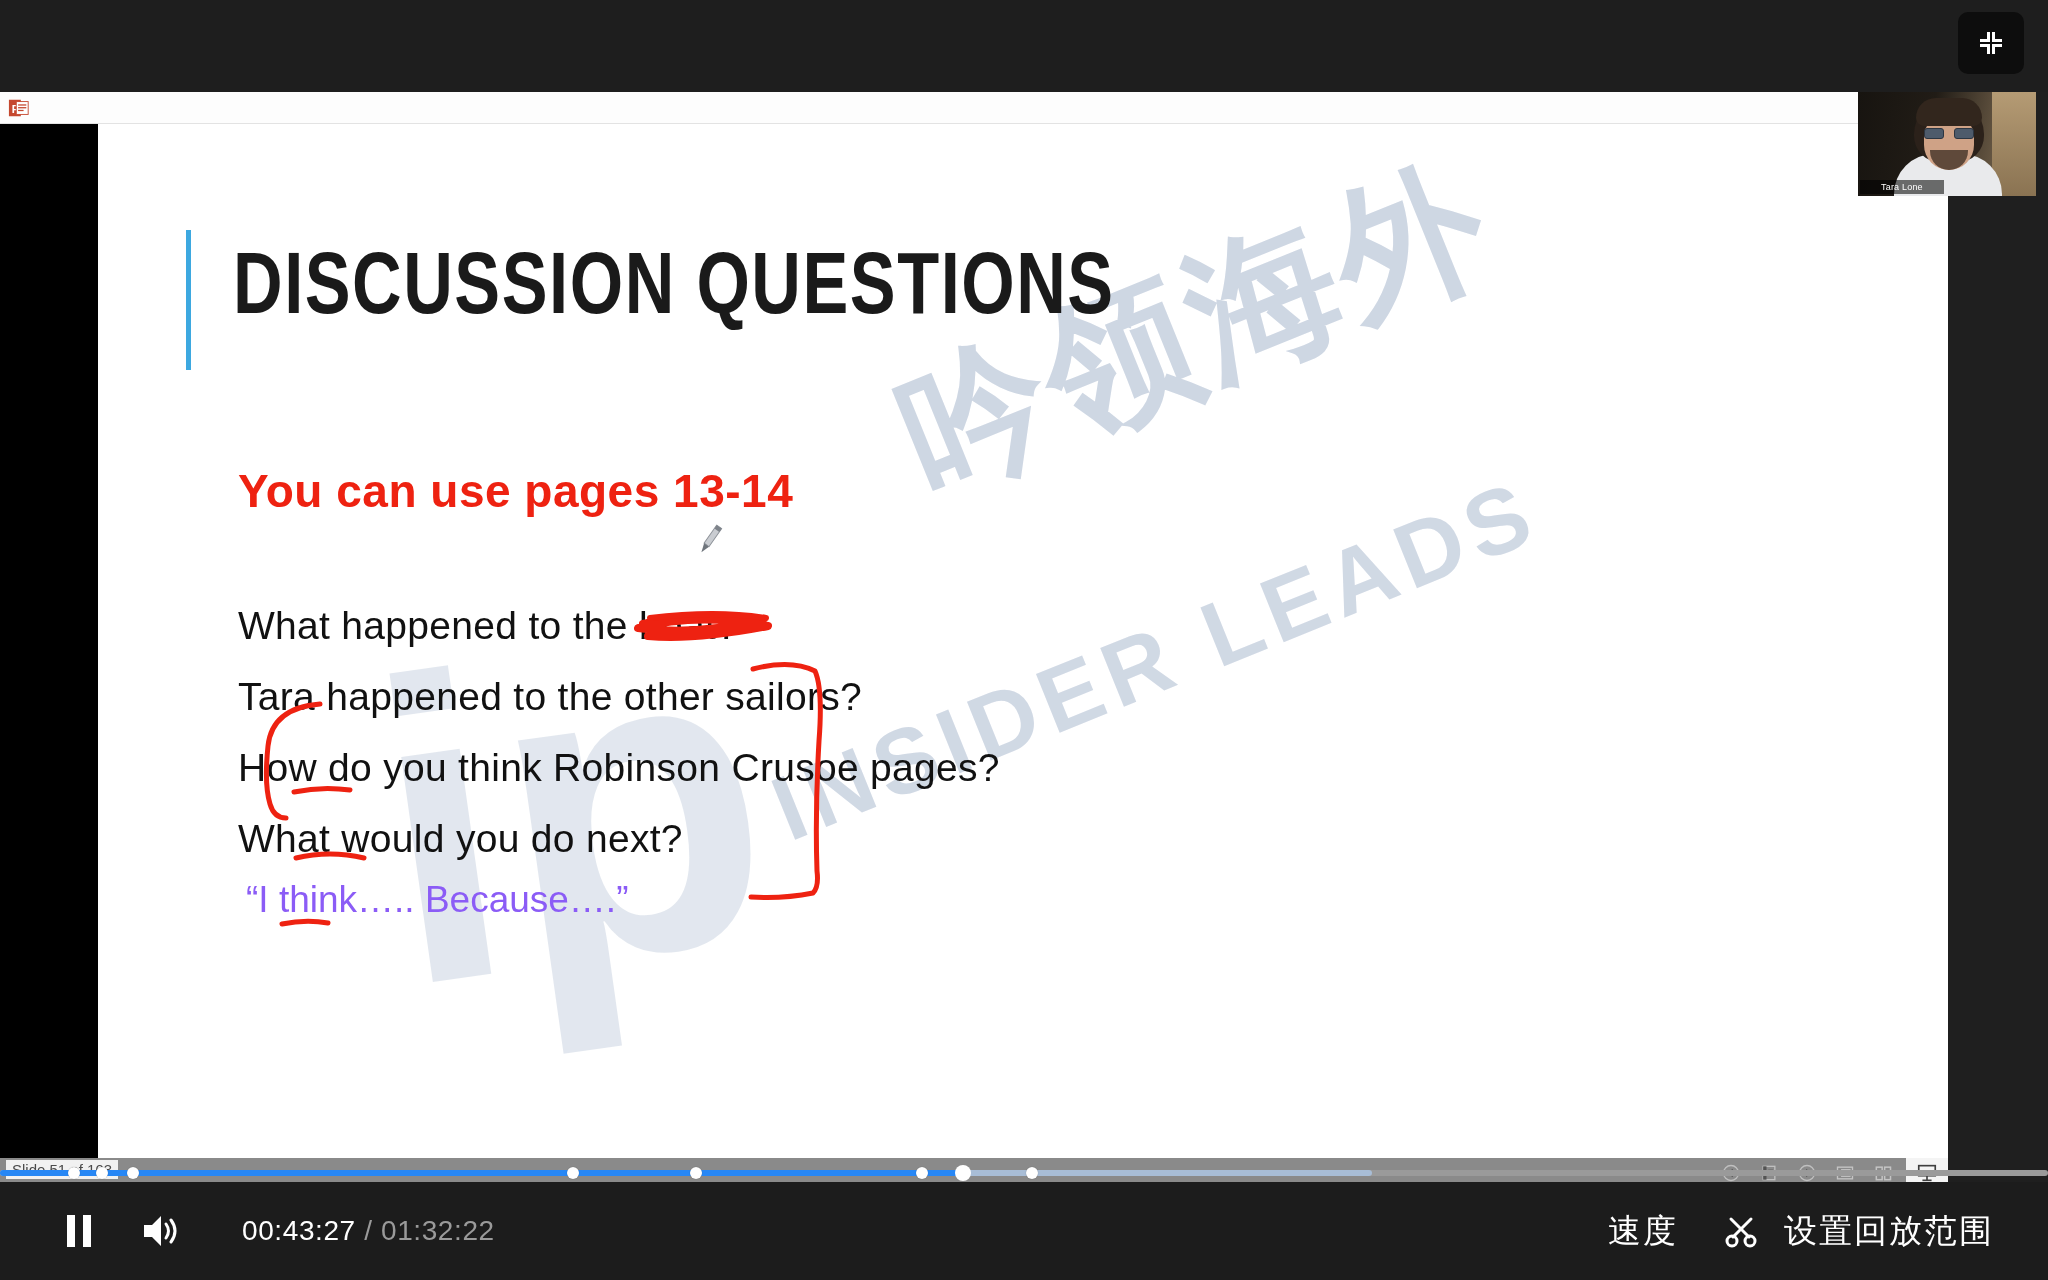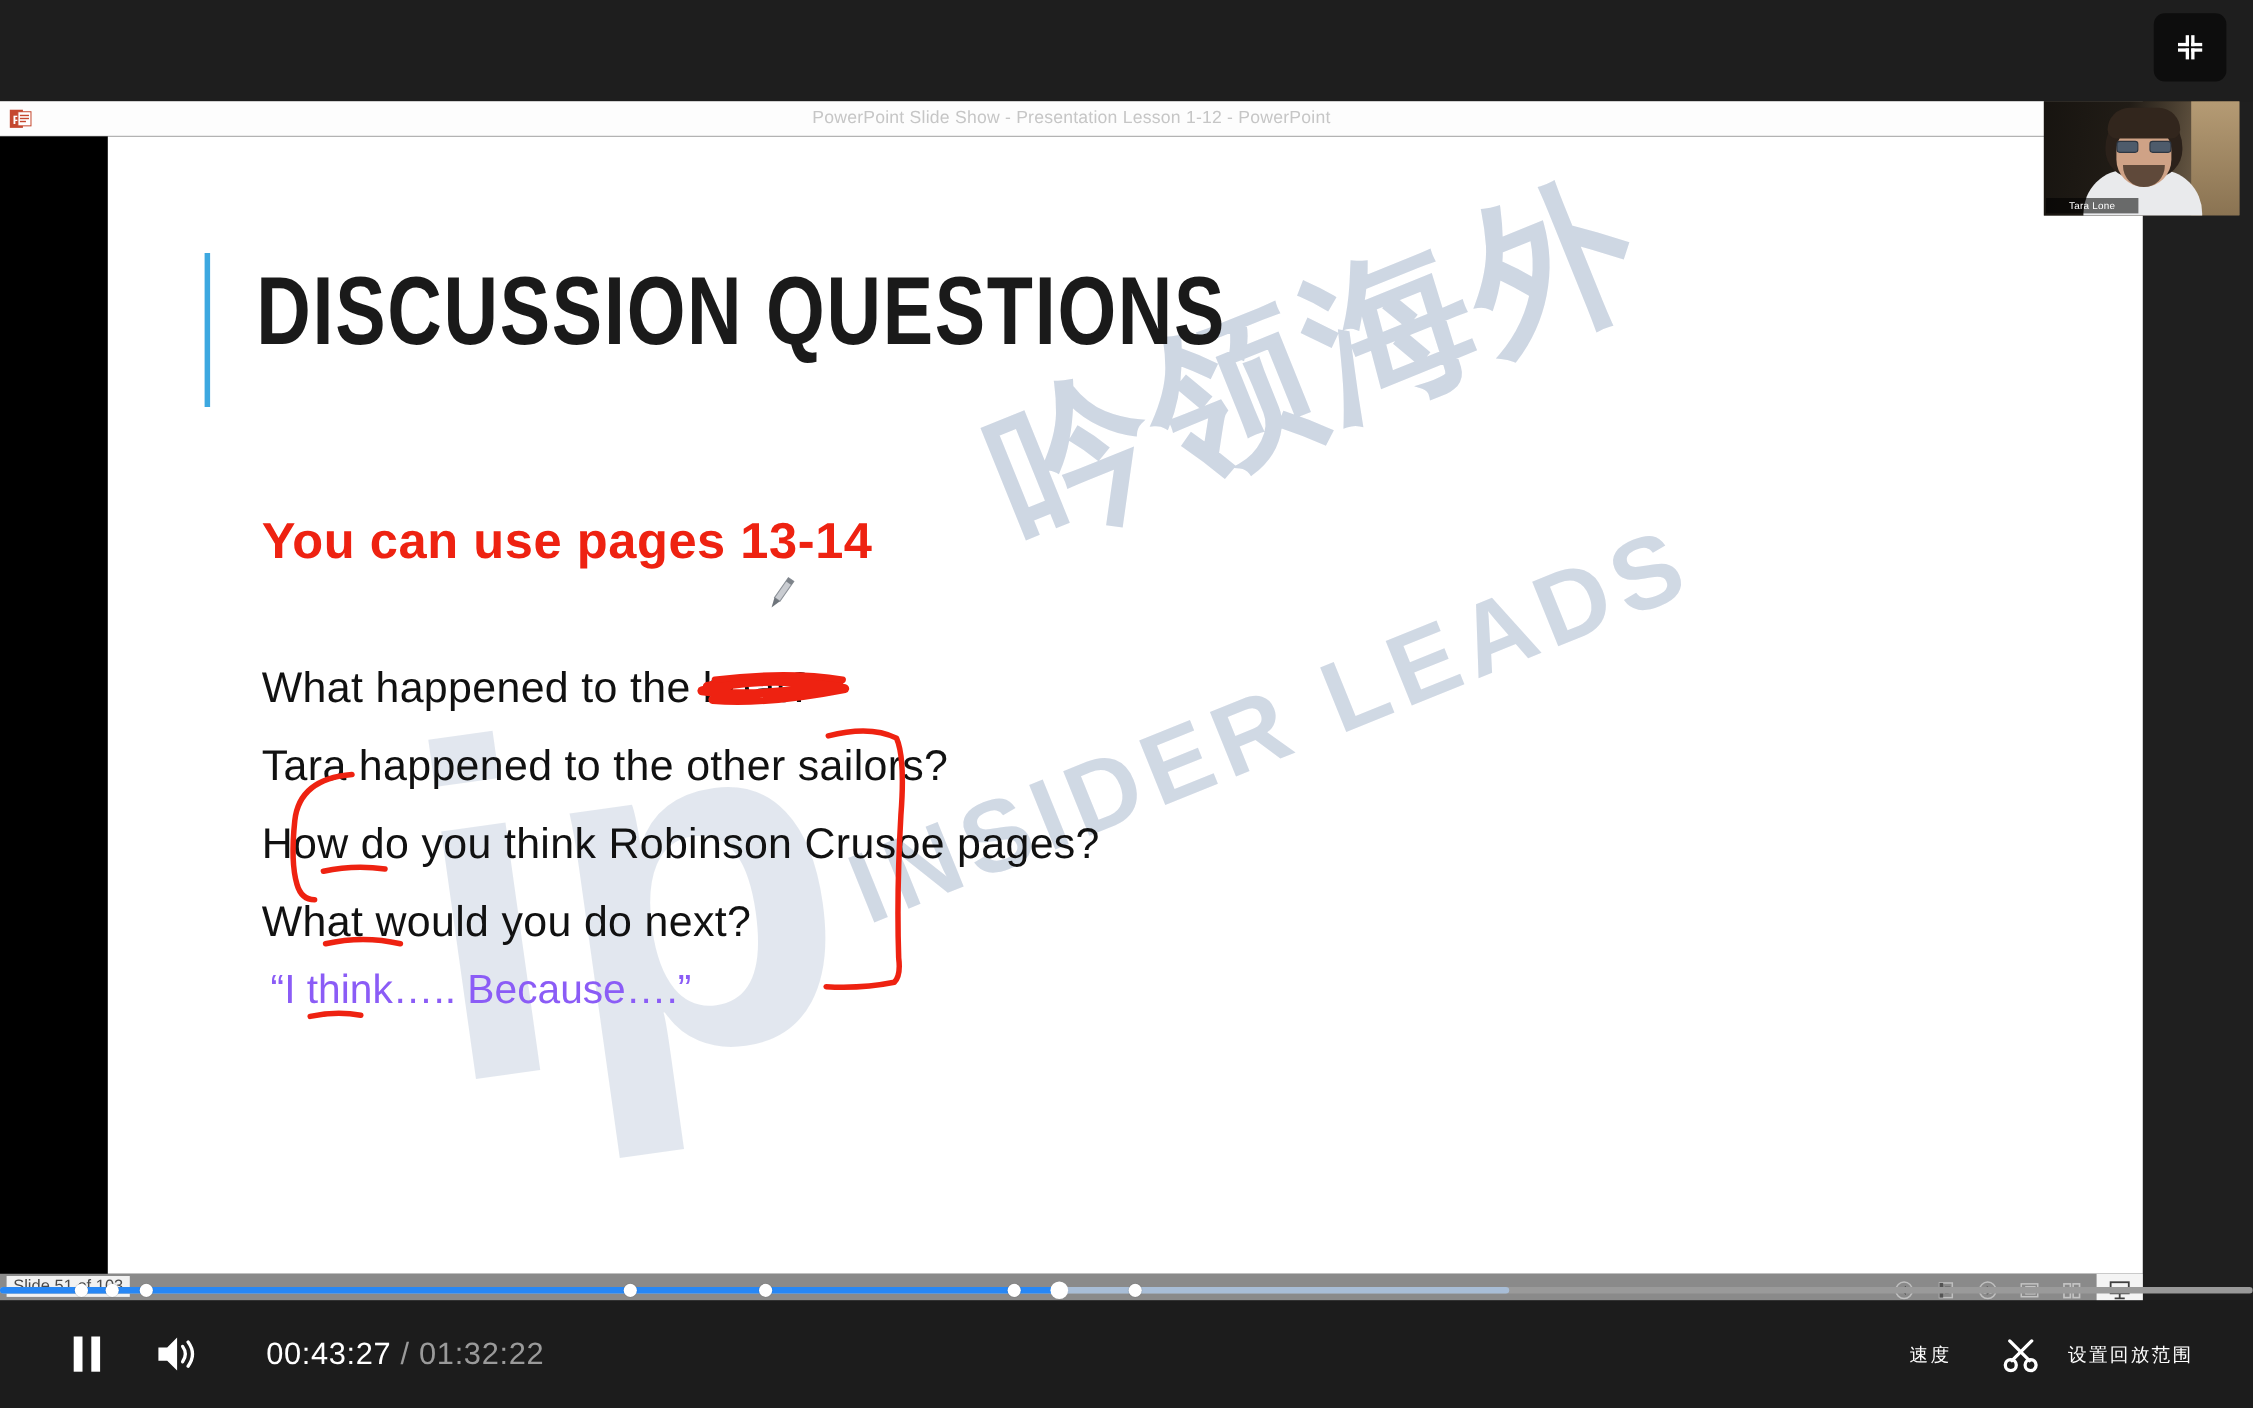--- a/index.html
+++ b/index.html
@@ -116,21 +116,21 @@
                 background:#fff; }
 
   
   .ctrl { position:absolute; left:0; top:1182px; width:2048px; height:98px;
           background:#1c1c1c; display:flex; align-items:center; }
   .ctrl-left { display:flex; align-items:center; gap:44px; padding-left:62px; }
   .ctrl-right { position:absolute; right:54px; display:flex; align-items:center; gap:46px; }
   .icon-btn { cursor:pointer; display:flex; align-items:center; justify-content:center; }
   .time { color:#fff; font-size:28px; letter-spacing:.6px; margin-left:18px; }
   .time .total { color:#9a9a9a; }
-  .cn-label { color:#fff; font-size:17px; letter-spacing:2px; cursor:pointer;
+  .cn-label { color:#fff; font-size:33px; letter-spacing:2px; cursor:pointer;
               font-family:"DejaVu Sans","Liberation Sans", sans-serif; }
   .trim-btn { display:flex; align-items:center; gap:26px; cursor:pointer; }
 </style>
 </head>
 <body>
 
 <div id="app">
 
   <div class="top-strip"></div>
 
@@ -153,21 +153,20 @@
     <svg class="ppt-logo" viewBox="0 0 24 24">
       <rect x="1" y="3" width="13" height="18" fill="#c5482f"></rect>
       <text x="4" y="17" font-size="12" font-weight="bold" fill="#fff" font-family="Liberation Sans, sans-serif">P</text>
       <rect x="9" y="5" width="13" height="14" fill="#fff" stroke="#c5482f" stroke-width="1"></rect>
       <g fill="#c5482f">
           <rect x="11" y="8" width="9" height="1.4"></rect>
           <rect x="11" y="11" width="9" height="1.4"></rect>
           <rect x="11" y="14" width="6" height="1.4"></rect>
         </g>
     </svg>
-    <div class="ppt-title">PowerPoint Slide Show  -  Presentation Lesson 1-12 - PowerPoint</div>
   </div>
 
   <div class="stage">
     <div class="slide">
 
       <div class="wm wm-glyph">ip</div>
       <div class="wm wm-cn">吟领海外</div>
       <div class="wm wm-en">INSIDER LEADS</div>
 
       <div class="accent-bar"></div>

